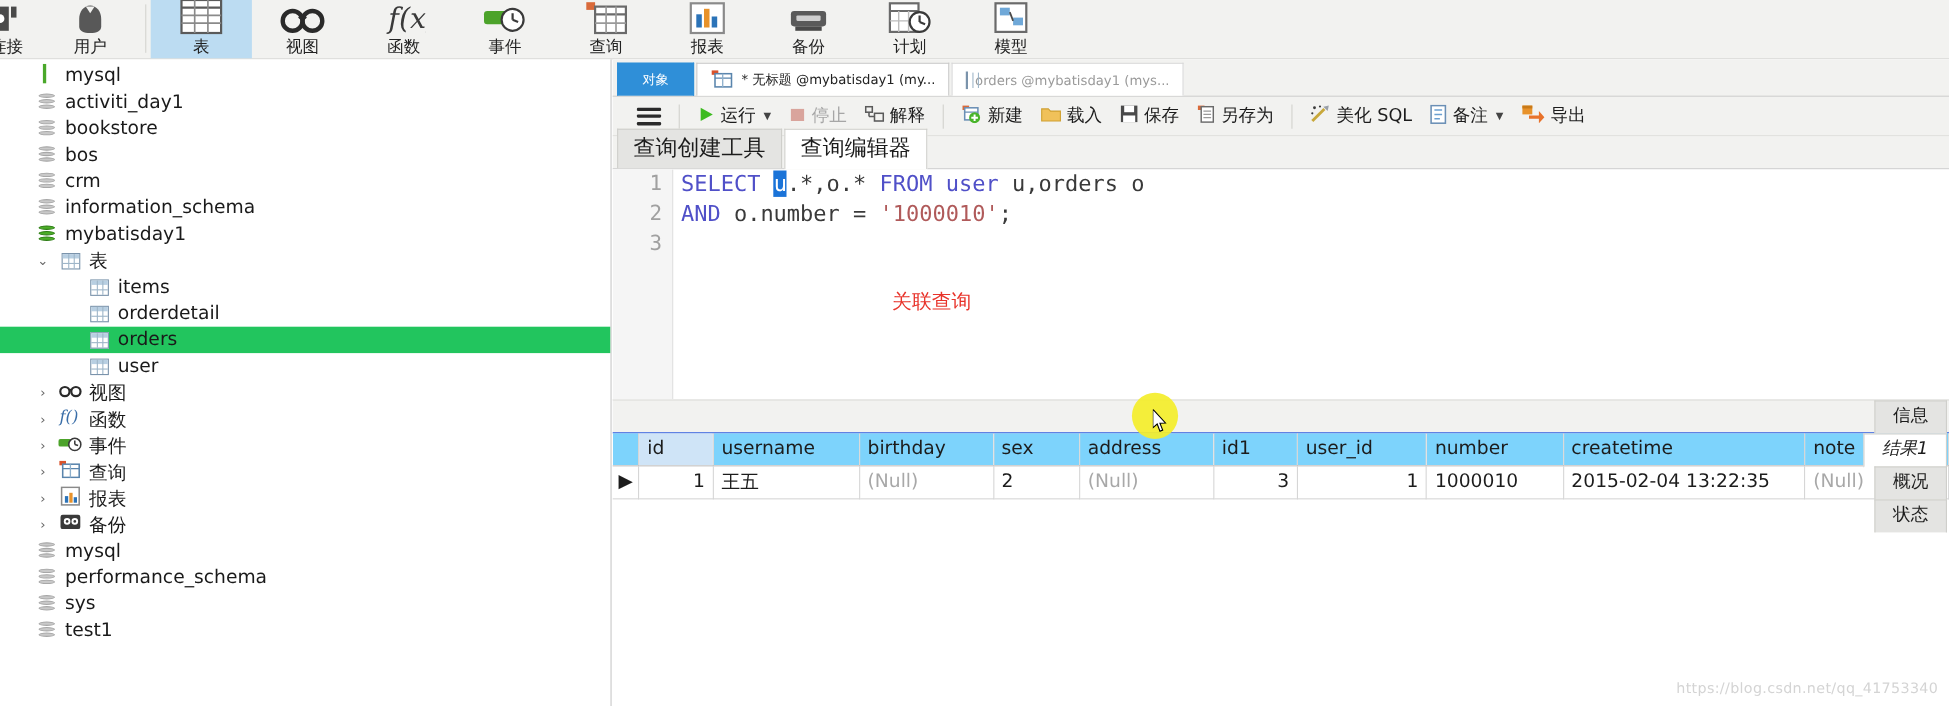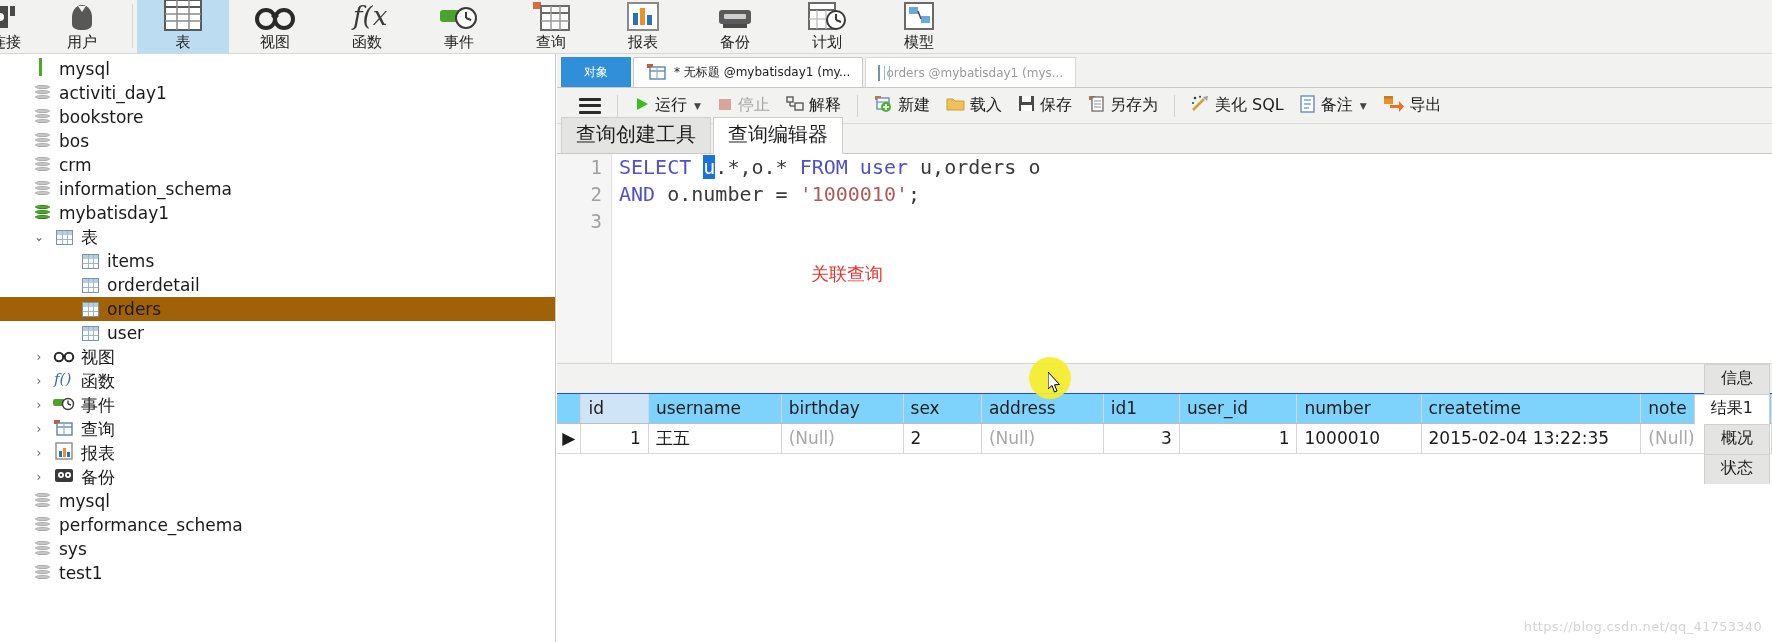--- a/index.html
+++ b/index.html
@@ -48,21 +48,21 @@
     border-right: 1px solid #c8c8c8;
     overflow: hidden;
     padding-top: 3px;
   }
   .tnode {
     height: 24px; display: flex; align-items: center;
     font-size: 17px; color: #1a1a1a;
     font-family: "DejaVu Sans", sans-serif;
     white-space: nowrap;
   }
-  .tnode.sel { background: #a16207; }
+  .tnode.sel { background: #22c55e; }
   .tw { width: 26px; display: flex; align-items: center; justify-content: center;
         font-size: 12px; color: #666; }
   .tico { width: 24px; display: flex; align-items: center; justify-content: center; margin-right: 5px; }
   .depth0 { padding-left: 4px; }
   .depth1 { padding-left: 4px; }
   .depth2 { padding-left: 26px; }
   .depth3 { padding-left: 52px; }
 
   
   .cyl { width: 15px; height: 17px; position: relative; }
@@ -158,21 +158,21 @@
   
   .rtabs {
     height: 30px; background: #f2f2f0; display: flex; align-items: flex-end;
     padding-left: 4px; border-top: 1px solid #d4d4d0; flex-direction: column;
   }
   .rtab {
     padding: 3px 16px 5px 16px; font-size: 16px; color: #1c1c1c;
     background: #e4e4e2; border: 1px solid #cfcfcb; border-bottom: none; margin-right: 2px;
     font-family: "DejaVu Sans", sans-serif;
   }
-  .rtab.active { background: #ffffff; border-bottom: 1px solid #fff; margin-bottom: -1px; }
+  .rtab.active { background: #ffffff; border-bottom: 1px solid #fff; margin-bottom: -1px; font-style: italic; }
 
   
   .gridwrap { background: #fff; border-top: 1px solid #1d4ed8; }
   table.rg { border-collapse: collapse; table-layout: fixed; width: 1215px; }
   table.rg th, table.rg td {
     border-right: 1px solid #d6d6d6; border-bottom: 1px solid #d6d6d6;
     font-size: 17px; font-weight: normal; text-align: left;
     padding: 3px 7px; height: 29px; white-space: nowrap; overflow: hidden;
     font-family: "DejaVu Sans", sans-serif; color: #1c1c1c;
   }

